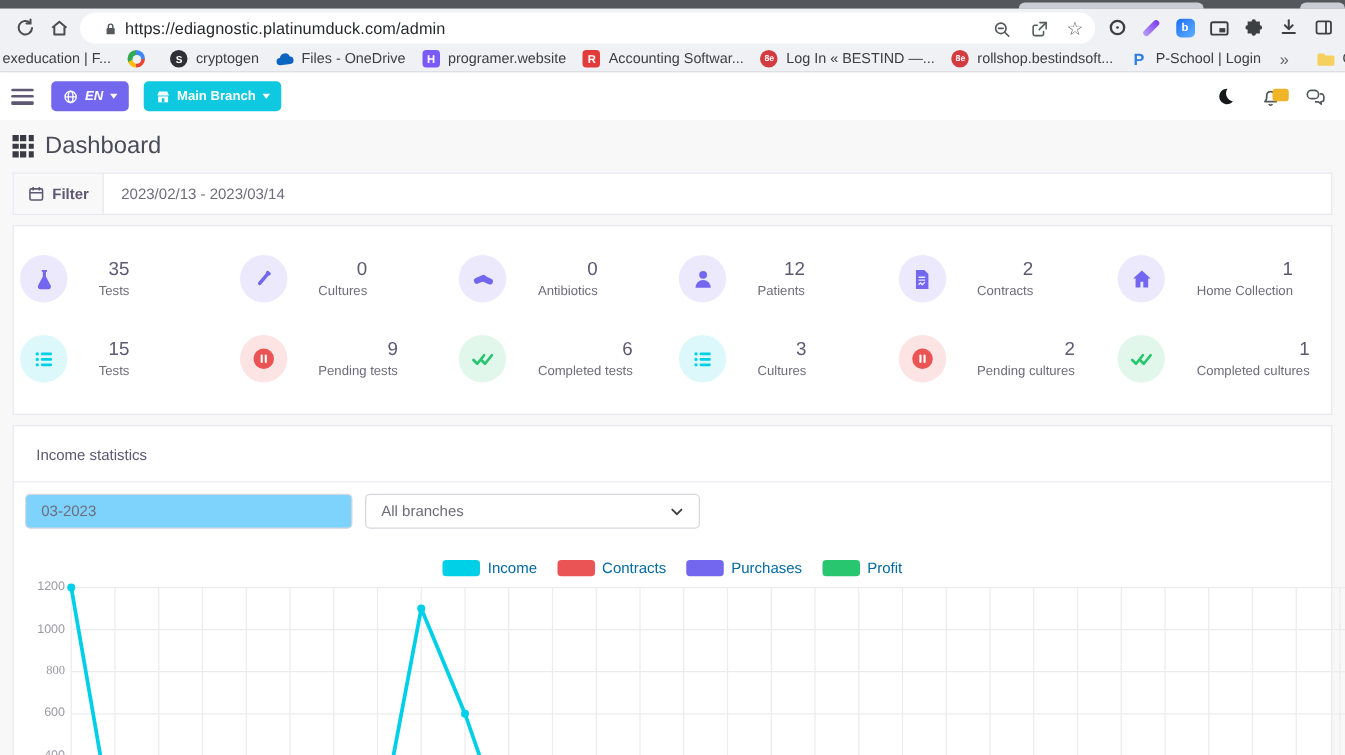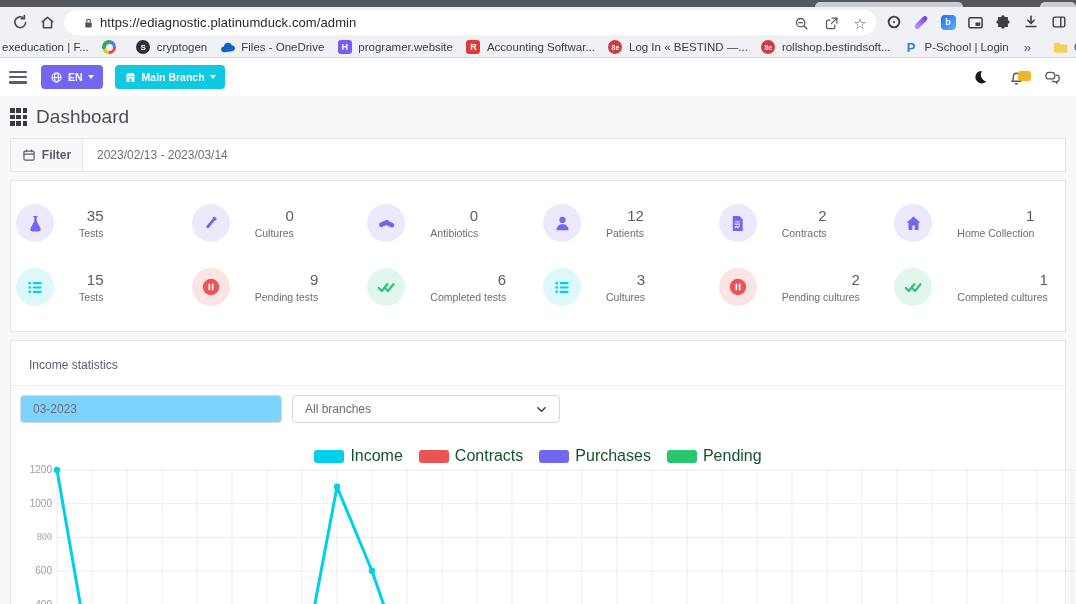--- a/index.html
+++ b/index.html
@@ -35,21 +35,21 @@
   .bm-divider { width:1px; height:14px; background:#c6cacf; margin:0 9px; }
   .bm-spacer { flex:1 1 auto; }
 
   
   .app-topbar { position:absolute; left:0; top:58px; width:1076px; height:38px; background:#ffffff;
                 box-shadow:0 1px 3px rgba(0,0,0,.06); display:flex; align-items:center; }
   .hamburger { width:18px; height:13px; margin-left:9px; display:flex; flex-direction:column; justify-content:space-between; cursor:pointer; }
   .hamburger span { display:block; height:2.2px; background:#5e5873; border-radius:1px; }
   .pill-btn { height:24px; border:none; border-radius:4px; color:#fff; font-family:"Liberation Sans",sans-serif;
               font-size:10.5px; font-weight:bold; display:flex; align-items:center; gap:5px; padding:0 9px; cursor:pointer; }
-  .btn-en { background:#7367f0; margin-left:14px; }
+  .btn-en { background:#7367f0; margin-left:14px;font-style:italic; }
   .btn-branch { background:#0fc9e0; margin-left:12px; }
   .caret-down { width:0; height:0; border-left:3.5px solid transparent; border-right:3.5px solid transparent; border-top:4px solid #fff; }
   .topbar-right { margin-left:auto; display:flex; align-items:center; gap:16px; padding-right:14px; }
   .tb-action { position:relative; width:20px; height:20px; display:flex; align-items:center; justify-content:center; cursor:pointer; color:#55585c; }
   .bell-badge { position:absolute; right:-5px; top:4px; width:13px; height:10px; background:#f0b429; border-radius:2.5px; }
 
   
   .content { position:absolute; left:0; top:96px; width:1076px; height:508px; background:#f8f8f8; padding:0 10px; }
   .page-heading { height:42px; display:flex; align-items:center; gap:9px; }
   .grid-icon { display:grid; grid-template-columns:repeat(3,4.5px); grid-gap:1.8px; }
@@ -79,21 +79,21 @@
   .income-header { padding:14px 18px 12px 18px; border-bottom:1px solid #ebe9f1; }
   .income-title { font-size:12px; color:#5e5873; }
   .income-controls { display:flex; gap:10px; margin:9px 0 0 9px; }
   .month-input { width:262px; height:28px; border:1px solid #d8d6de; border-radius:4px; padding:0 12px; font-size:12px;
                  color:#6e6b7b; outline:none; font-family:"Liberation Sans",sans-serif; background:#7dd3fc; }
   .branch-select { width:268px; height:28px; border:1px solid #d8d6de; border-radius:4px; padding:0 12px; font-size:12px;
                    color:#6e6b7b; display:flex; align-items:center; justify-content:space-between; cursor:pointer; background:#fff; }
   .legend-row { margin-top:24px; display:flex; justify-content:center; align-items:center; gap:16px; }
   .legend-item { display:flex; align-items:center; gap:6px; cursor:pointer; }
   .legend-swatch { width:30px; height:13px; border-radius:3px; }
-  .legend-label { font-size:16px; color:#14532d; }
+  .legend-label { font-size:12px; color:#0369a1; }
 
   .chart-layer { position:absolute; left:0; top:455px; width:1076px; height:149px; pointer-events:none; }
   .y-tick { position:absolute; left:20px; width:32px; text-align:right; font-size:10px; color:#9b9aa5; }
 </style>
 </head>
 <body>
 
 <div class="tab-strip">
   <div class="tab-sliver" style="left:815px;width:148px;"></div>
   <div class="tab-sliver" style="left:1040px;width:36px;"></div>
@@ -514,21 +514,21 @@
       <div class="legend-item">
         <span class="legend-swatch" style="background: rgb(234, 84, 85);"></span>
         <span class="legend-label">Contracts</span>
       </div>
       <div class="legend-item">
         <span class="legend-swatch" style="background: rgb(115, 103, 240);"></span>
         <span class="legend-label">Purchases</span>
       </div>
       <div class="legend-item">
         <span class="legend-swatch" style="background: rgb(40, 199, 111);"></span>
-        <span class="legend-label">Pending</span>
+        <span class="legend-label">Profit</span>
       </div>
     </div>
   </div>
 </div>
 
 <div class="chart-layer">
   <svg id="income-chart-svg" width="1076" height="149" viewBox="0 0 1076 149">
       <line x1="57" y1="15" x2="57" y2="149" stroke="#ececec" stroke-width="1"></line>
       <line x1="92" y1="15" x2="92" y2="149" stroke="#ececec" stroke-width="1"></line>
       <line x1="127" y1="15" x2="127" y2="149" stroke="#ececec" stroke-width="1"></line>

